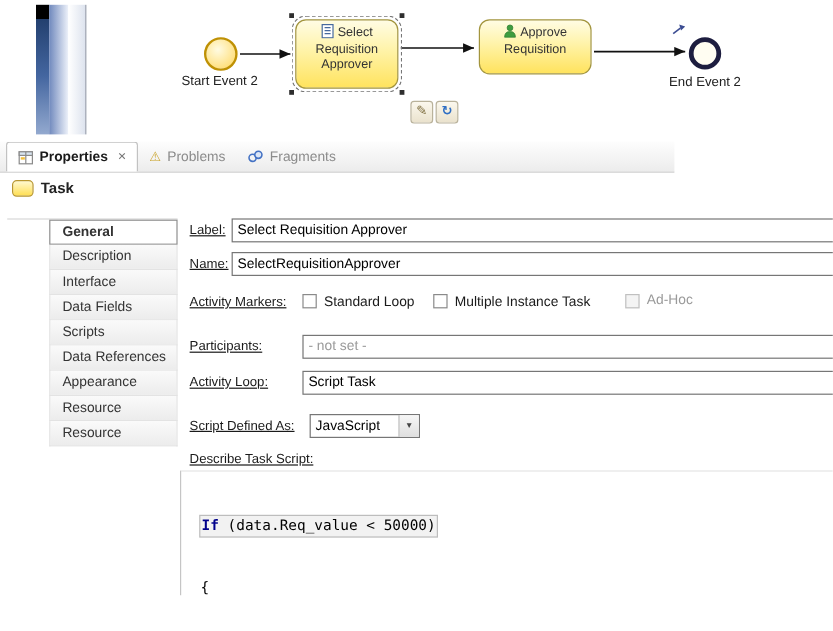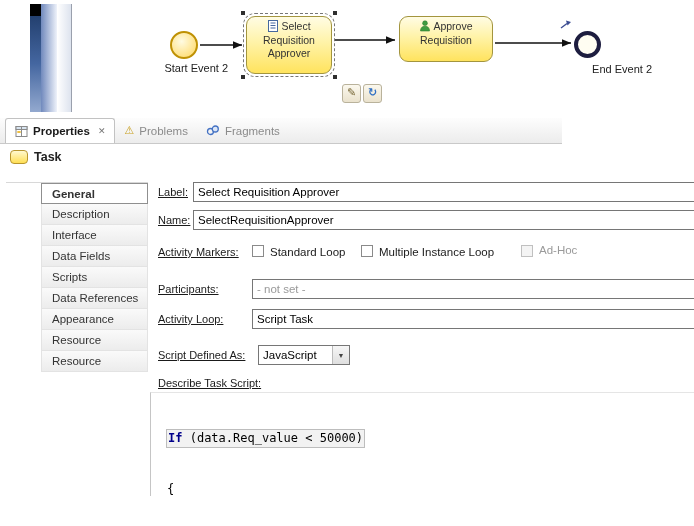--- a/index.html
+++ b/index.html
@@ -13,23 +13,23 @@
   .pal-a{width:11px;background:linear-gradient(180deg,#000 0,#000 12px,#23406f 12px,#4466a0 55%,#93a9cf 100%);}
   .pal-b{width:17px;background:linear-gradient(90deg,#7089bd,#eef2fa);}
   .pal-c{width:14px;background:linear-gradient(90deg,#ffffff,#dde3ee);border-right:1px solid #9aa0ad;}
 
   .connectors{position:absolute;left:0;top:0;width:694px;height:118px;}
 
   .event{position:absolute;border-radius:50%;box-sizing:content-box;}
   .start{left:170px;top:31px;width:24px;height:24px;border:2px solid #bf9104;
          background:radial-gradient(circle at 40% 35%,#fffbe2,#ffd75e);}
   .end{left:574px;top:31px;width:19px;height:19px;border:4px solid #1d1d3f;background:#fffdf2;}
-  .shape-label{position:absolute;font-size:11px;color:#222;text-align:right;}
+  .shape-label{position:absolute;font-size:11px;color:#222;text-align:center;}
   .start-label{left:138px;top:62px;width:90px;}
-  .end-label{left:567px;top:63px;width:85px;}
+  .end-label{left:545px;top:63px;width:85px;}
 
   .task{position:absolute;border:1px solid #a3953e;border-radius:9px;
         background:linear-gradient(180deg,#fffce4 0%,#fff3a8 45%,#ffe35e 100%);
         font-size:10.5px;color:#333;text-align:center;box-sizing:border-box;
         padding:3px 4px 0 4px;line-height:1.3;}
   .task1{left:246px;top:16px;width:86px;height:58px;outline:1px dashed #777;outline-offset:2px;}
   .task2{left:399px;top:16px;width:94px;height:46px;}
   .handle{position:absolute;width:4px;height:4px;background:#2e2e2e;}
   .h-tl{left:-6px;top:-6px;} .h-tr{right:-6px;top:-6px;}
   .h-bl{left:-6px;bottom:-6px;} .h-br{right:-6px;bottom:-6px;}
@@ -197,21 +197,21 @@
     <div class="flabel" style="left:158px;top:42px;">Label:</div>
     <input class="tinput" style="left: 193px; top: 38px; width: 505px;" type="text" value="Select Requisition Approver">
 
     <div class="flabel" style="left:158px;top:70px;">Name:</div>
     <input class="tinput" style="left: 193px; top: 66px; width: 505px;" type="text" value="SelectRequisitionApprover">
 
     <div class="flabel" style="left:158px;top:102px;">Activity Markers:</div>
     <span class="cb" style="left:252px;top:101px;"></span>
     <span class="cb-label" style="left:270px;top:102px;">Standard Loop</span>
     <span class="cb" style="left:361px;top:101px;"></span>
-    <span class="cb-label" style="left:379px;top:102px;">Multiple Instance Loop</span>
+    <span class="cb-label" style="left:379px;top:102px;">Multiple Instance Task</span>
     <span class="cb disabled" style="left:521px;top:101px;"></span>
     <span class="cb-label dim" style="left:539px;top:100px;">Ad-Hoc</span>
 
     <div class="flabel" style="left:158px;top:139px;">Participants:</div>
     <input class="tinput not-set" style="left: 252px; top: 135px; width: 446px;" type="text" value="- not set -">
 
     <div class="flabel" style="left:158px;top:169px;">Activity Loop:</div>
     <input class="tinput" style="left: 252px; top: 165px; width: 446px;" type="text" value="Script Task">
 
     <div class="flabel" style="left:158px;top:205px;">Script Defined As:</div>

